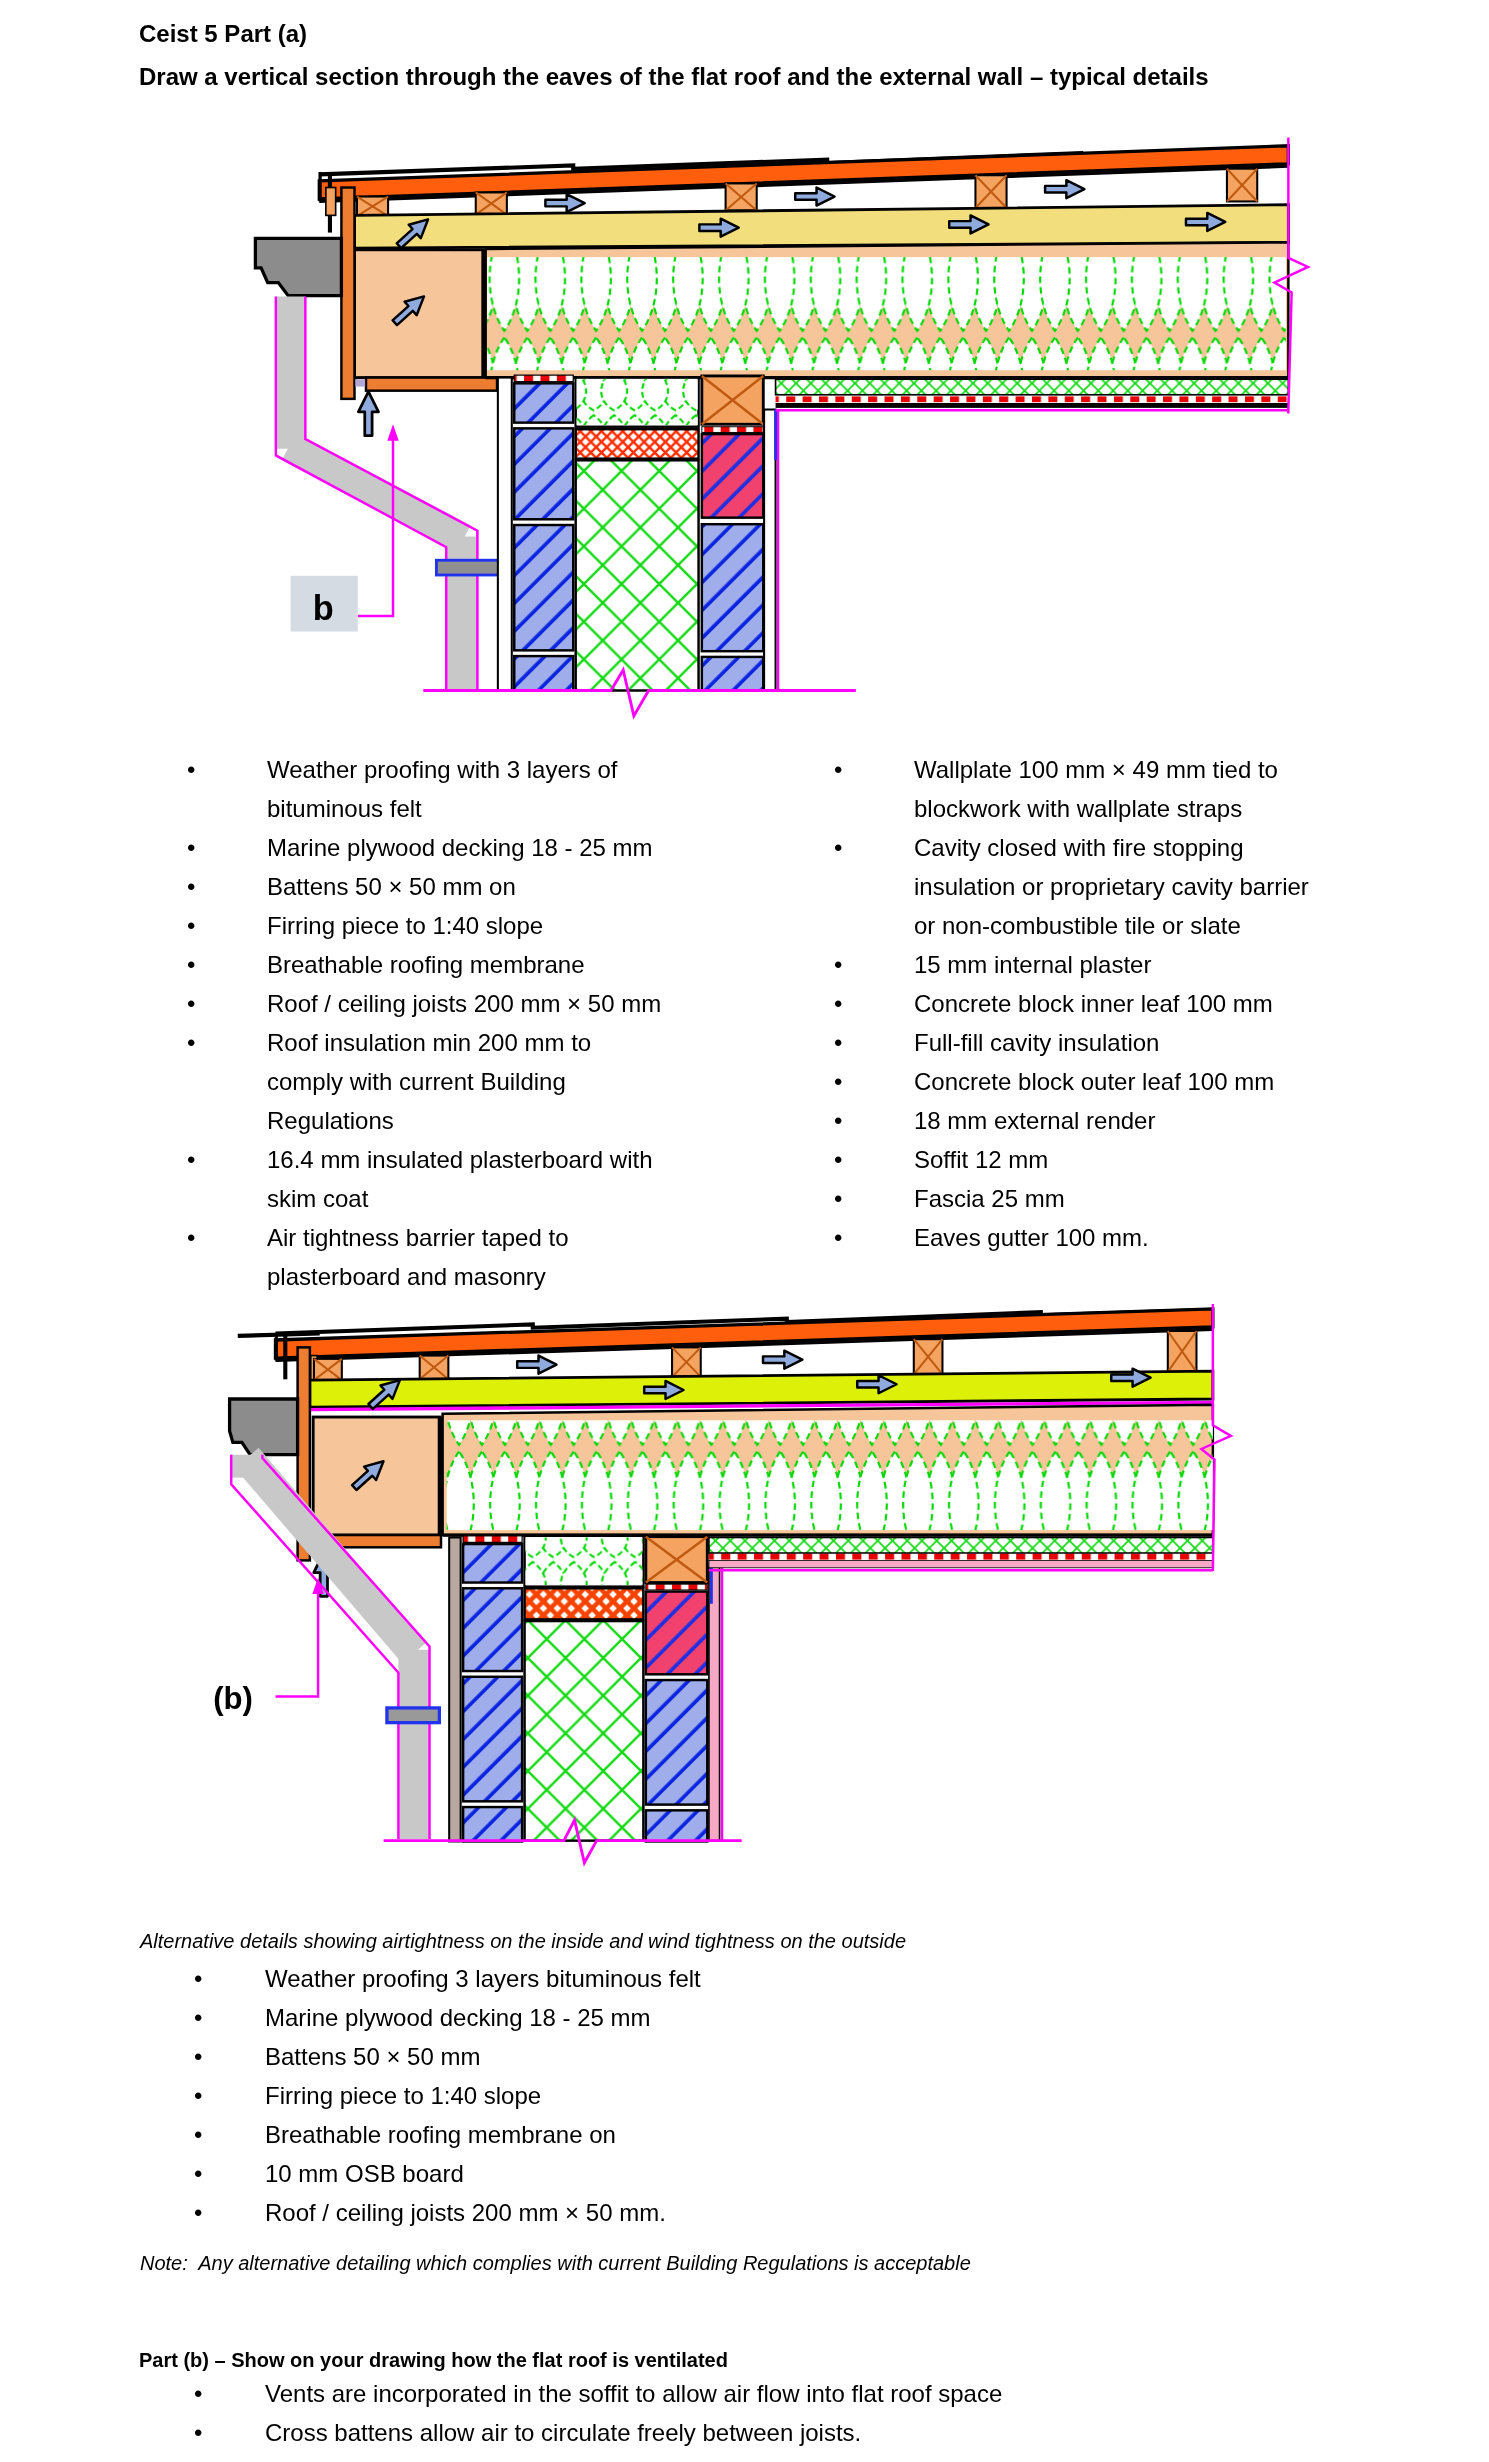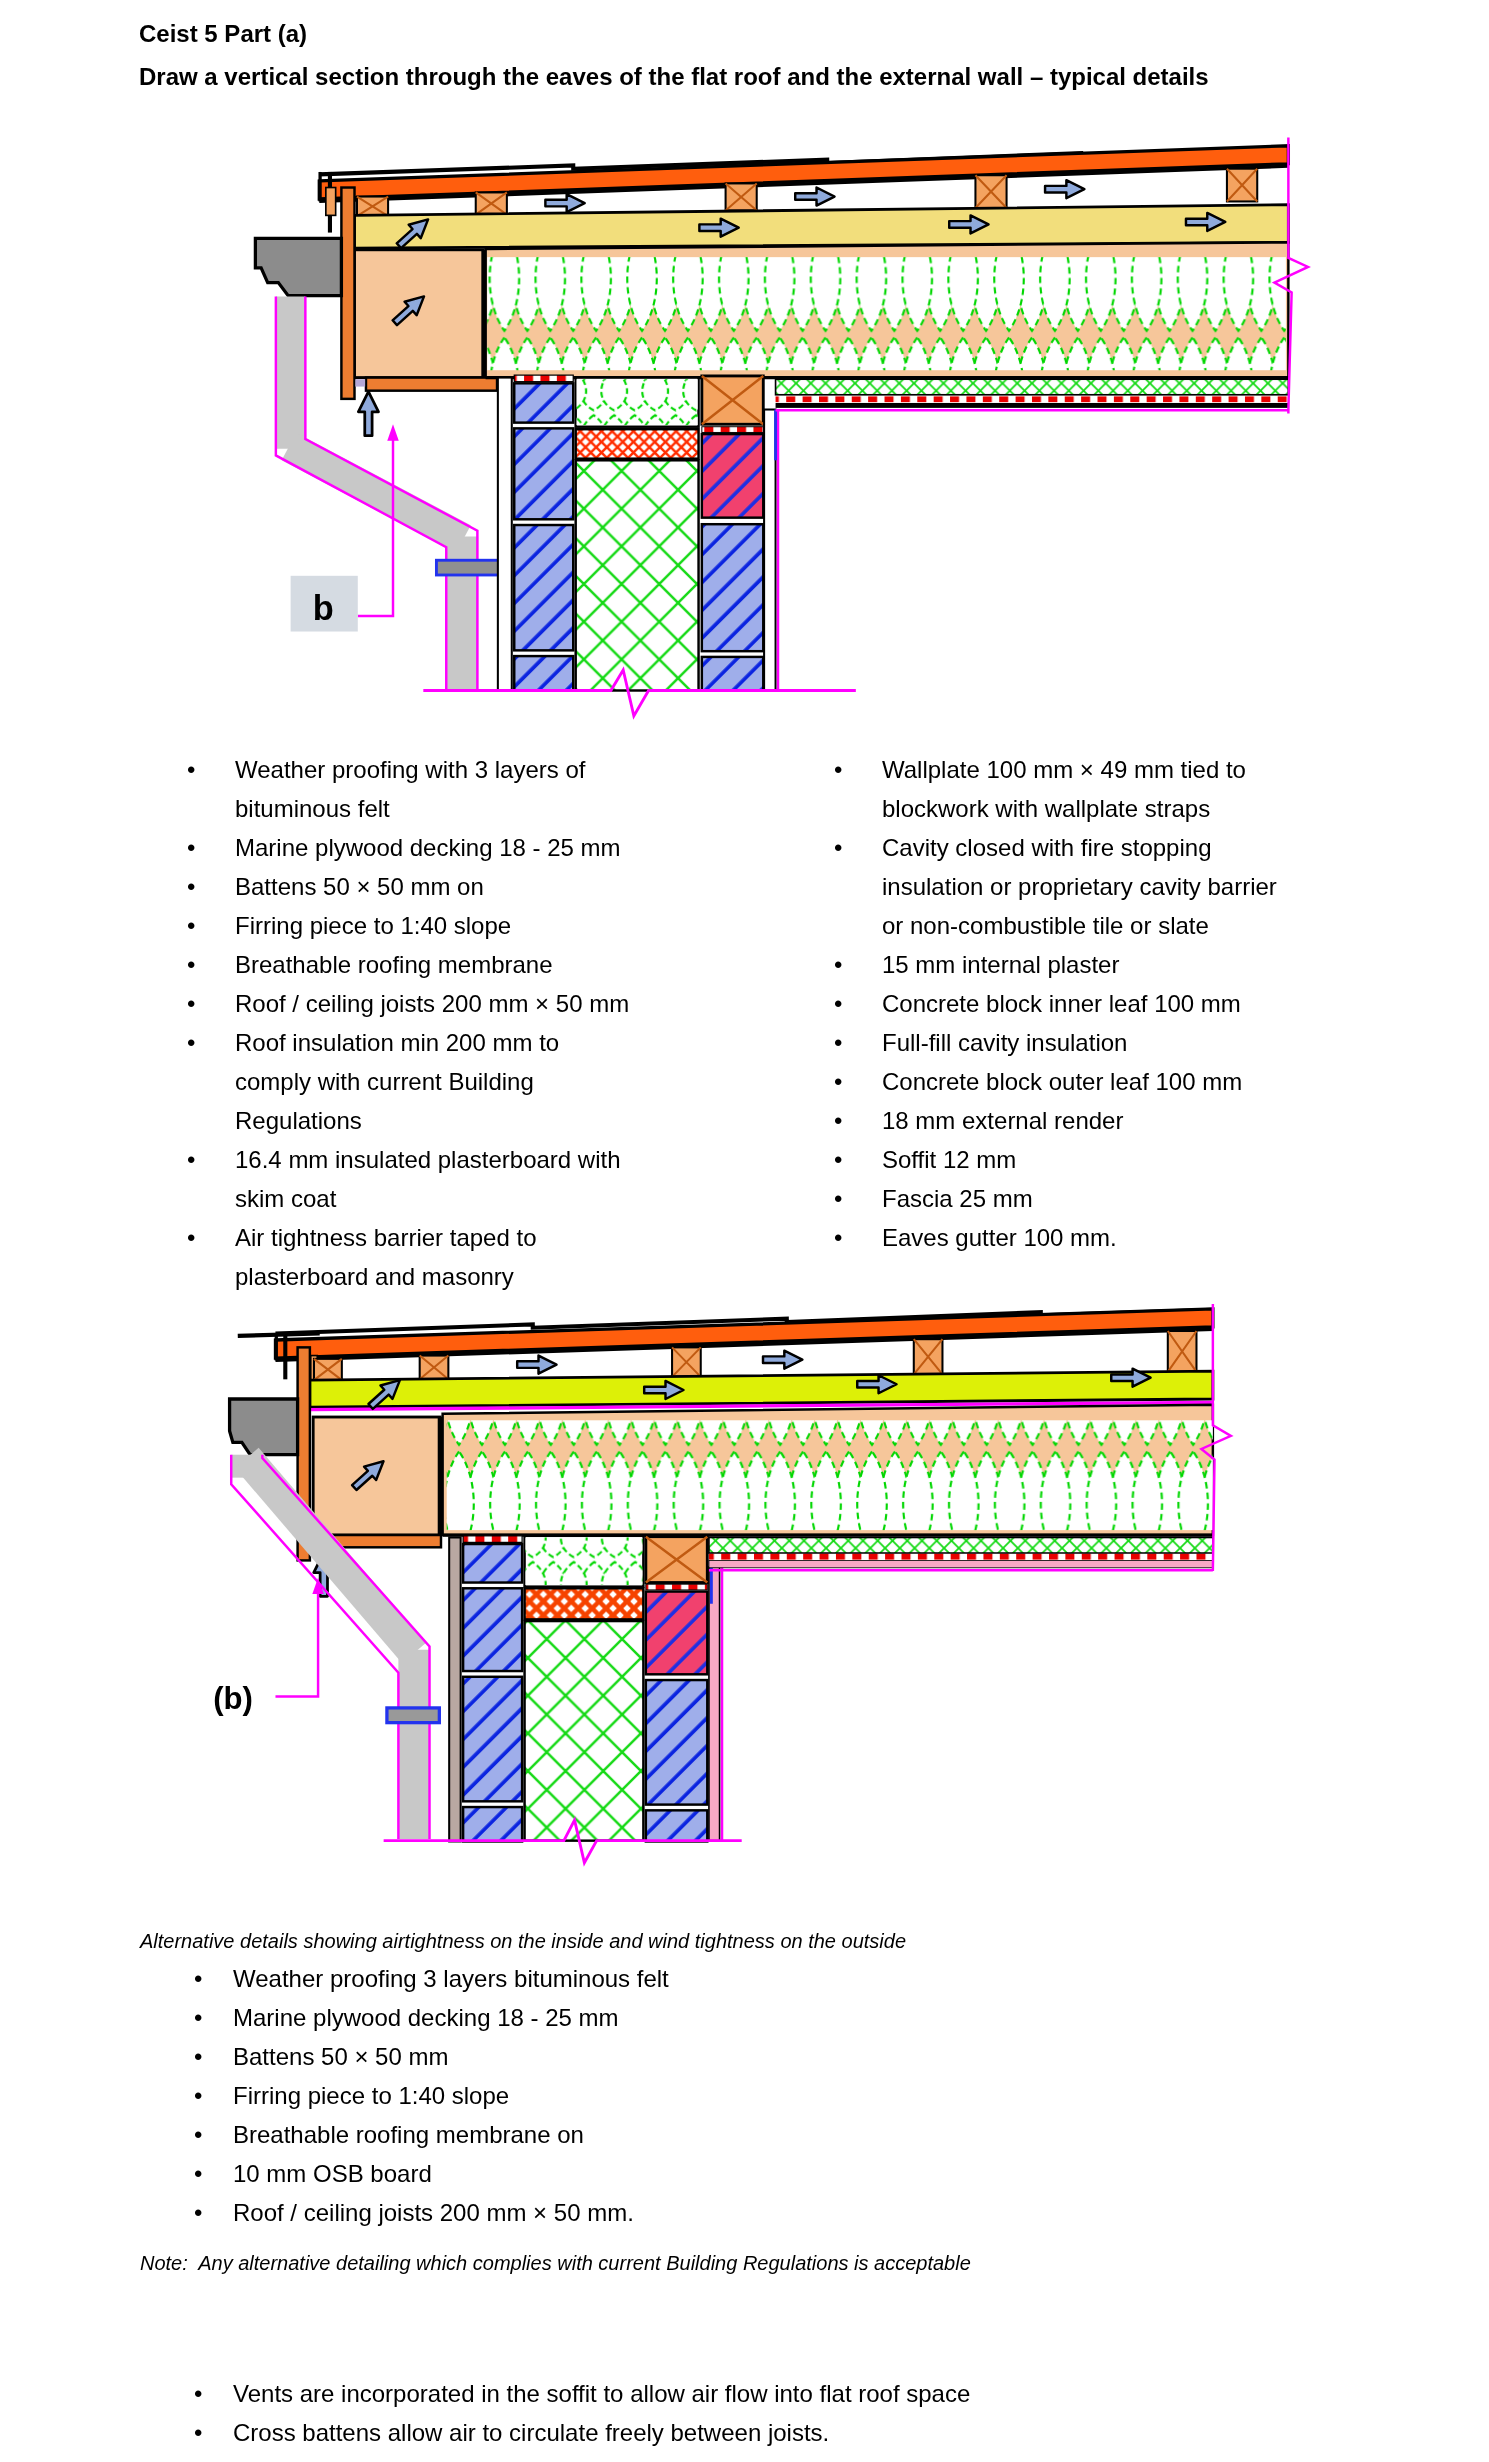--- a/index.html
+++ b/index.html
@@ -8,21 +8,21 @@
     font-family:"Liberation Sans", sans-serif; color:#000;
     overflow:hidden;
   }
   .hdr { position:absolute; left:139px; top:11.5px; font-weight:bold; font-size:24px; line-height:43px; }
   .body-text { font-size:20px; line-height:39px; }
   ul.spec { list-style:none; margin:0; padding:0; position:absolute; font-size:24px; line-height:39px; }
   ul.spec li { display:flex; }
   ul.spec .blt { flex:none; }
   ul.left1 .blt, ul.right1 .blt { width:48px; }
   ul.narrow .blt { width:39px; }
-  ul.spec .txt { white-space:pre-line; }
+  ul.spec .txt { white-space:pre-line;margin-left:32px; }
   .italic { font-style:italic; }
   .alt-head { position:absolute; left:140px; top:1922px; }
   .note-line { position:absolute; left:140px; top:2244px; }
   .partb-head { position:absolute; left:139px; top:2341px; font-weight:bold; }
   svg.diag { position:absolute; }
   svg text.dlabel { font-family:"Liberation Sans", sans-serif; font-weight:bold; fill:#000; }
   .lens { fill:#ffffff; stroke:#00d700; stroke-width:2.6; stroke-dasharray:8 5; }
   .lens2 { fill:#ffffff; stroke:#00d700; stroke-width:2.6; stroke-dasharray:7 4; }
 </style>
 </head>
@@ -426,20 +426,21 @@
         <span class="blt">•</span>
         <span class="txt">10 mm OSB board</span>
       </li>
       <li>
         <span class="blt">•</span>
         <span class="txt">Roof / ceiling joists 200 mm × 50 mm.</span>
       </li>
     </ul>
   <div class="body-text italic note-line">Note:&nbsp; Any alternative detailing which complies with current Building Regulations is acceptable</div>
 
+  <div class="body-text partb-head">Part (b) – Show on your drawing how the flat roof is ventilated</div>
   <ul class="spec narrow" style="left:194px; top:2374px; width:1147px;">
       <li>
         <span class="blt">•</span>
         <span class="txt">Vents are incorporated in the soffit to allow air flow into flat roof space</span>
       </li>
       <li>
         <span class="blt">•</span>
         <span class="txt">Cross battens allow air to circulate freely between joists.</span>
       </li>
     </ul>

